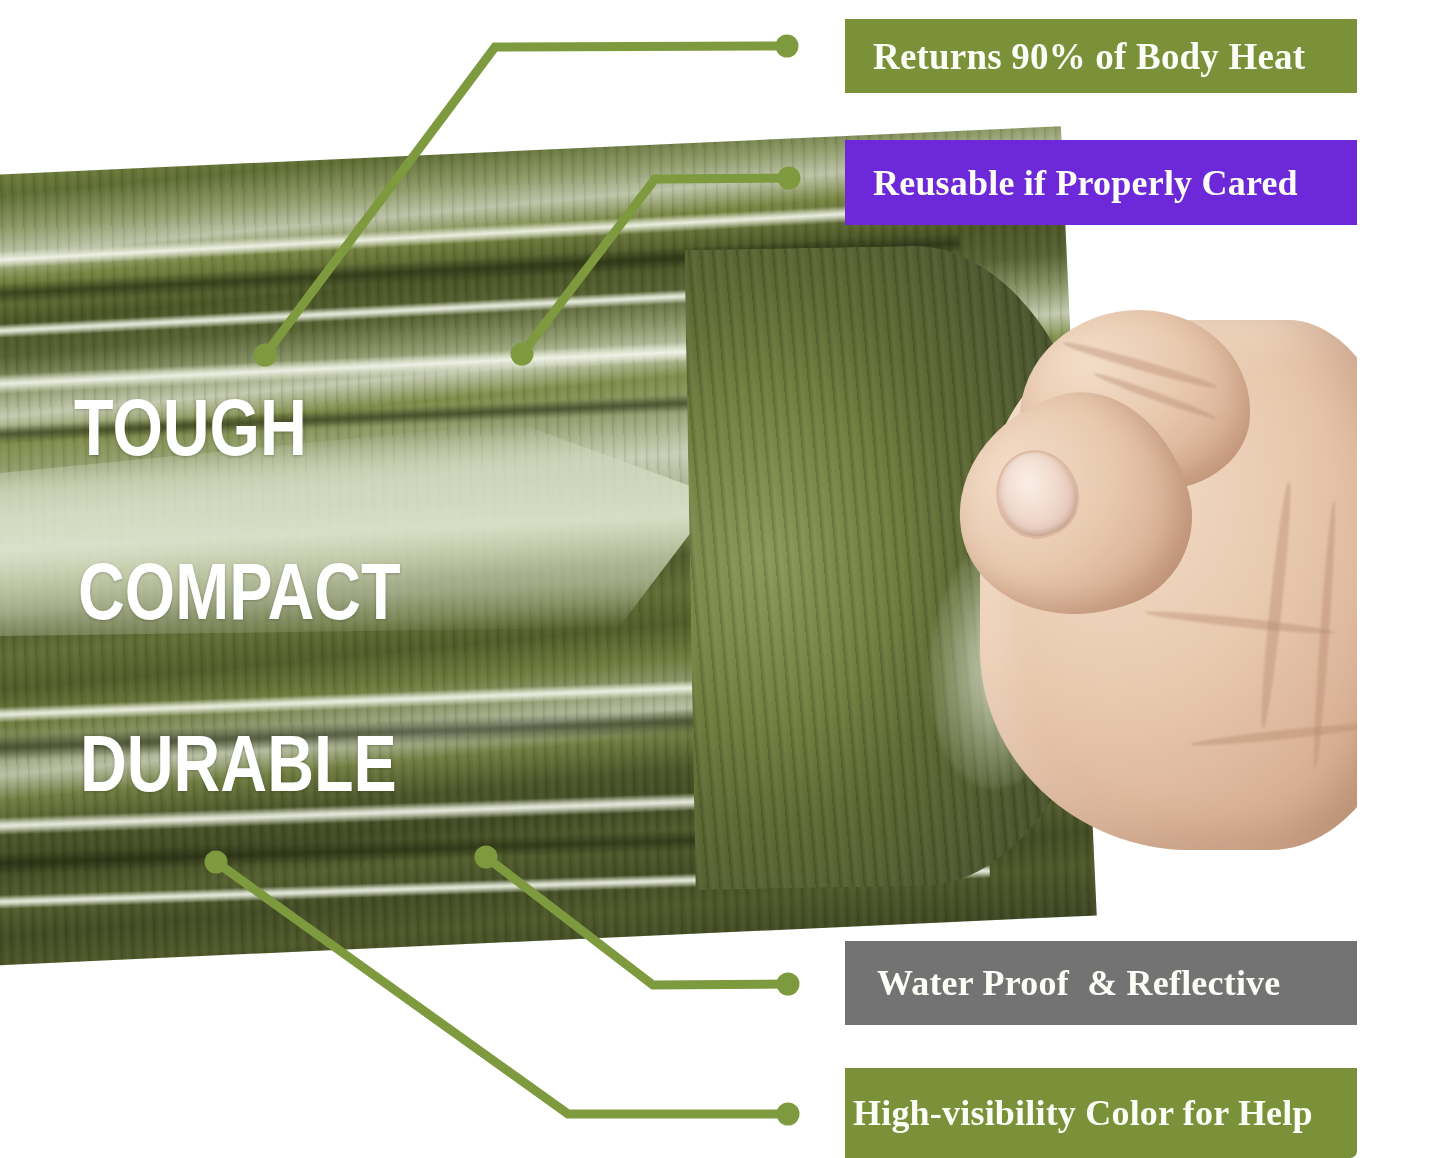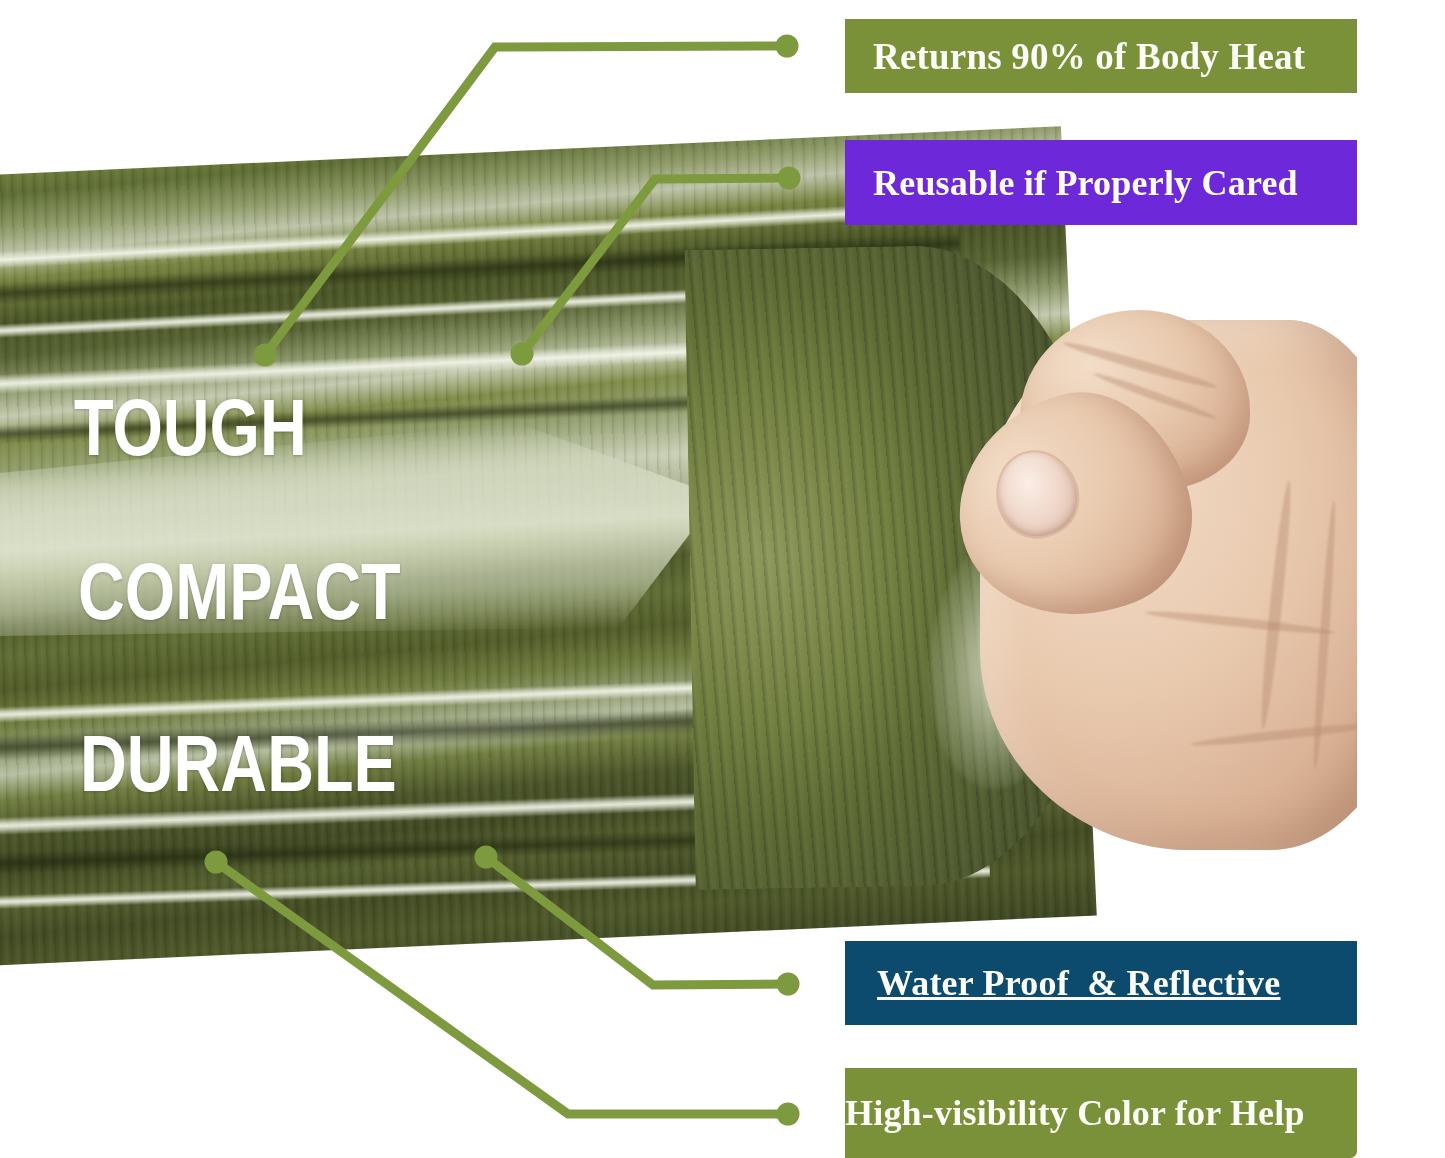--- a/index.html
+++ b/index.html
@@ -242,21 +242,21 @@
     box-sizing: border-box;
     font-family: "Liberation Serif", serif;
     font-weight: bold;
     color: #fdfdf7;
     letter-spacing: 0.2px;
     white-space: pre;
   }
   #label-0 { left: 845px; top: 19px;   width: 535px; height: 74px;  font-size: 37px; padding-left: 28px; }
   #label-1 { left: 845px; top: 140px;  width: 537px; height: 85px;  font-size: 36px; padding-left: 28px; }
   #label-2 { left: 845px; top: 941px;  width: 535px; height: 84px;  font-size: 36px; padding-left: 32px; }
-  #label-3 { left: 845px; top: 1068px; width: 535px; height: 90px;  font-size: 36px; padding-left: 0; align-items: center;  }
+  #label-3 { left: 845px; top: 1068px; width: 535px; height: 90px;  font-size: 36px; padding-left: 8px; align-items: center;  }
 
   
   .overlay-word {
     position: absolute;
     color: #ffffff;
     font-family: "Liberation Sans Narrow", "Liberation Sans", sans-serif;
     font-weight: bold;
     line-height: 0.92;
     letter-spacing: 0px;
     transform: scaleX(0.82);
@@ -326,21 +326,21 @@
   </svg>
 
   <div class="label-box" id="label-0" style="background:#7a9139;">
     <span>Returns 90% of Body Heat</span>
   </div>
 
   <div class="label-box" id="label-1" style="background:#6d28d9;">
     <span>Reusable if Properly Cared</span>
   </div>
 
-  <div class="label-box" id="label-2" style="background:#0c4a6e;text-decoration:underline;">
+  <div class="label-box" id="label-2" style="background:#737373;">
     <span>Water Proof  &amp; Reflective</span>
   </div>
 
   <div class="label-box" id="label-3" style="background:#7a9139;">
     <span>High-visibility Color for Help</span>
   </div>
 
   <div class="overlay-word" id="word-0">TOUGH</div>
   <div class="overlay-word" id="word-1">COMPACT</div>
   <div class="overlay-word" id="word-2">DURABLE</div>

